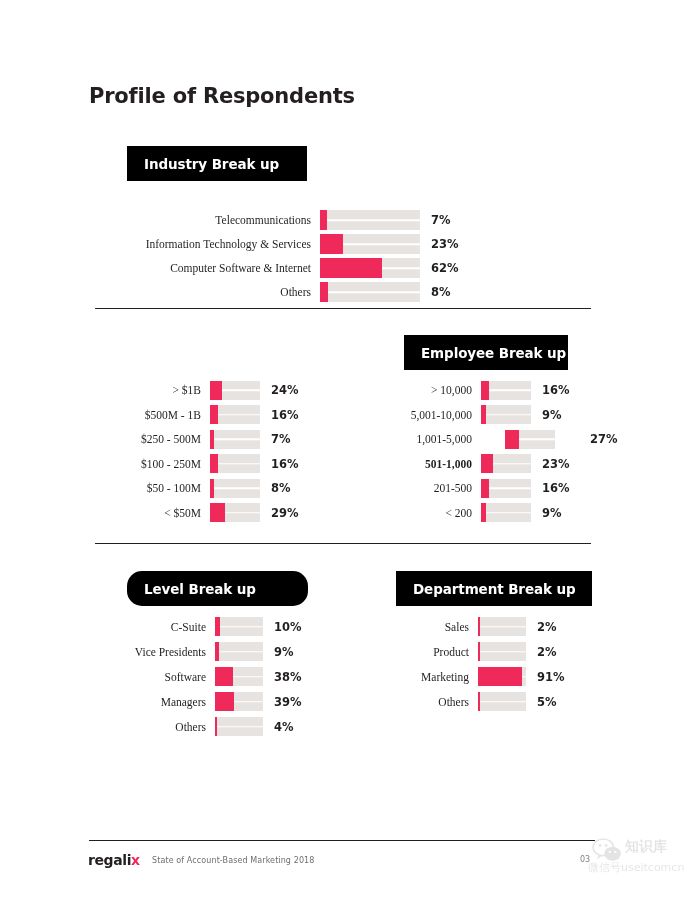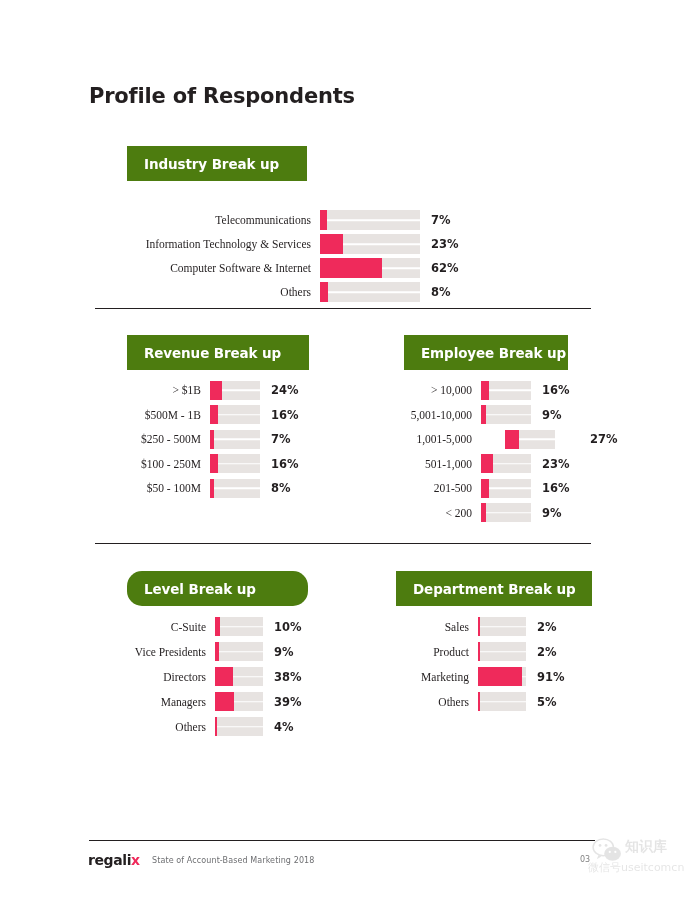--- a/index.html
+++ b/index.html
@@ -30,21 +30,21 @@
     font-size: 21px;
     font-weight: bold;
     color: #231f20;
     letter-spacing: -0.2px;
     white-space: nowrap;
   }
 
   
   .badge {
     position: absolute;
-    background: #4d7c0f;
+    background: #000000;
     color: #ffffff;
     font-family: "DejaVu Sans", sans-serif;
     font-size: 13.5px;
     font-weight: bold;
     letter-spacing: -0.1px;
     display: flex;
     align-items: center;
     box-sizing: border-box;
     padding-left: 17px;
     height: 35px;
@@ -224,23 +224,20 @@
         <div class="row-label" style="width: 210px;">Others</div>
         <div class="track" style="width: 100px; height: 20px;">
           <div class="fill" style="width: 8%;"></div>
         </div>
         <div class="row-value">8%</div>
       </div>
     </div>
 
   <div class="divider" style="left:95px; top:308px; width:496px;"></div>
 
-  <div class="badge" style="left:127px; top:335px; width:182px;">
-    <span>Revenue Break up</span>
-  </div>
   <div class="chart" id="chart-revenue" style="left:120px; top:378px; width:230px;">
       <div class="row" style="height: 24.5px;">
         <div class="row-label" style="width: 90px;">&gt; $1B</div>
         <div class="track" style="width: 50px; height: 19px;">
           <div class="fill" style="width: 24%;"></div>
         </div>
         <div class="row-value">24%</div>
       </div>
       <div class="row" style="height: 24.5px;">
         <div class="row-label" style="width: 90px;">$500M - 1B</div>
@@ -262,20 +259,27 @@
           <div class="fill" style="width: 16%;"></div>
         </div>
         <div class="row-value">16%</div>
       </div>
       <div class="row" style="height: 24.5px;">
         <div class="row-label" style="width: 90px;">$50 - 100M</div>
         <div class="track" style="width: 50px; height: 19px;">
           <div class="fill" style="width: 8%;"></div>
         </div>
         <div class="row-value">8%</div>
+      </div>
+      <div class="row" style="height: 24.5px;">
+        <div class="row-label" style="width: 90px;">&lt; $50M</div>
+        <div class="track" style="width: 50px; height: 19px;">
+          <div class="fill" style="width: 29%;"></div>
+        </div>
+        <div class="row-value">29%</div>
       </div>
     </div>
 
   <div class="badge" style="left:404px; top:335px; width:164px;">
     <span>Employee Break up</span>
   </div>
   <div class="chart" id="chart-employee" style="left:393px; top:378px; width:230px;">
       <div class="row" style="height: 24.5px;">
         <div class="row-label" style="width: 88px;">&gt; 10,000</div>
         <div class="track" style="width: 50px; height: 19px;">
@@ -291,21 +295,21 @@
         <div class="row-value">9%</div>
       </div>
       <div class="row" style="height: 24.5px; gap: 24px;">
         <div class="row-label" style="width: 88px;">1,001-5,000</div>
         <div class="track" style="width: 50px; height: 19px;">
           <div class="fill" style="width: 27%;"></div>
         </div>
         <div class="row-value">27%</div>
       </div>
       <div class="row" style="height: 24.5px;">
-        <div class="row-label" style="width: 88px;">501-1,000</div>
+        <div class="row-label" style="width: 88px; font-weight: bold;">501-1,000</div>
         <div class="track" style="width: 50px; height: 19px;">
           <div class="fill" style="width: 23%;"></div>
         </div>
         <div class="row-value">23%</div>
       </div>
       <div class="row" style="height: 24.5px;">
         <div class="row-label" style="width: 88px;">201-500</div>
         <div class="track" style="width: 50px; height: 19px;">
           <div class="fill" style="width: 16%;"></div>
         </div>
@@ -334,21 +338,21 @@
         <div class="row-value">10%</div>
       </div>
       <div class="row" style="height: 25px;">
         <div class="row-label" style="width: 95px;">Vice Presidents</div>
         <div class="track" style="width: 48px; height: 19px;">
           <div class="fill" style="width: 9%;"></div>
         </div>
         <div class="row-value">9%</div>
       </div>
       <div class="row" style="height: 25px;">
-        <div class="row-label" style="width: 95px;">Directors</div>
+        <div class="row-label" style="width: 95px;">Software</div>
         <div class="track" style="width: 48px; height: 19px;">
           <div class="fill" style="width: 38%;"></div>
         </div>
         <div class="row-value">38%</div>
       </div>
       <div class="row" style="height: 25px;">
         <div class="row-label" style="width: 95px;">Managers</div>
         <div class="track" style="width: 48px; height: 19px;">
           <div class="fill" style="width: 39%;"></div>
         </div>

